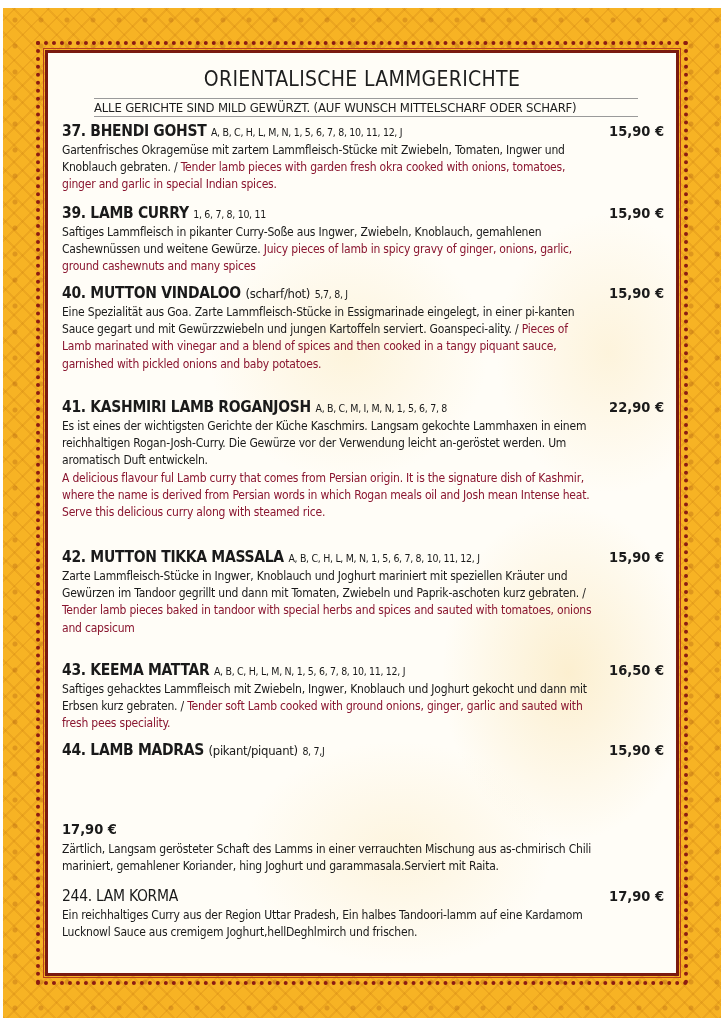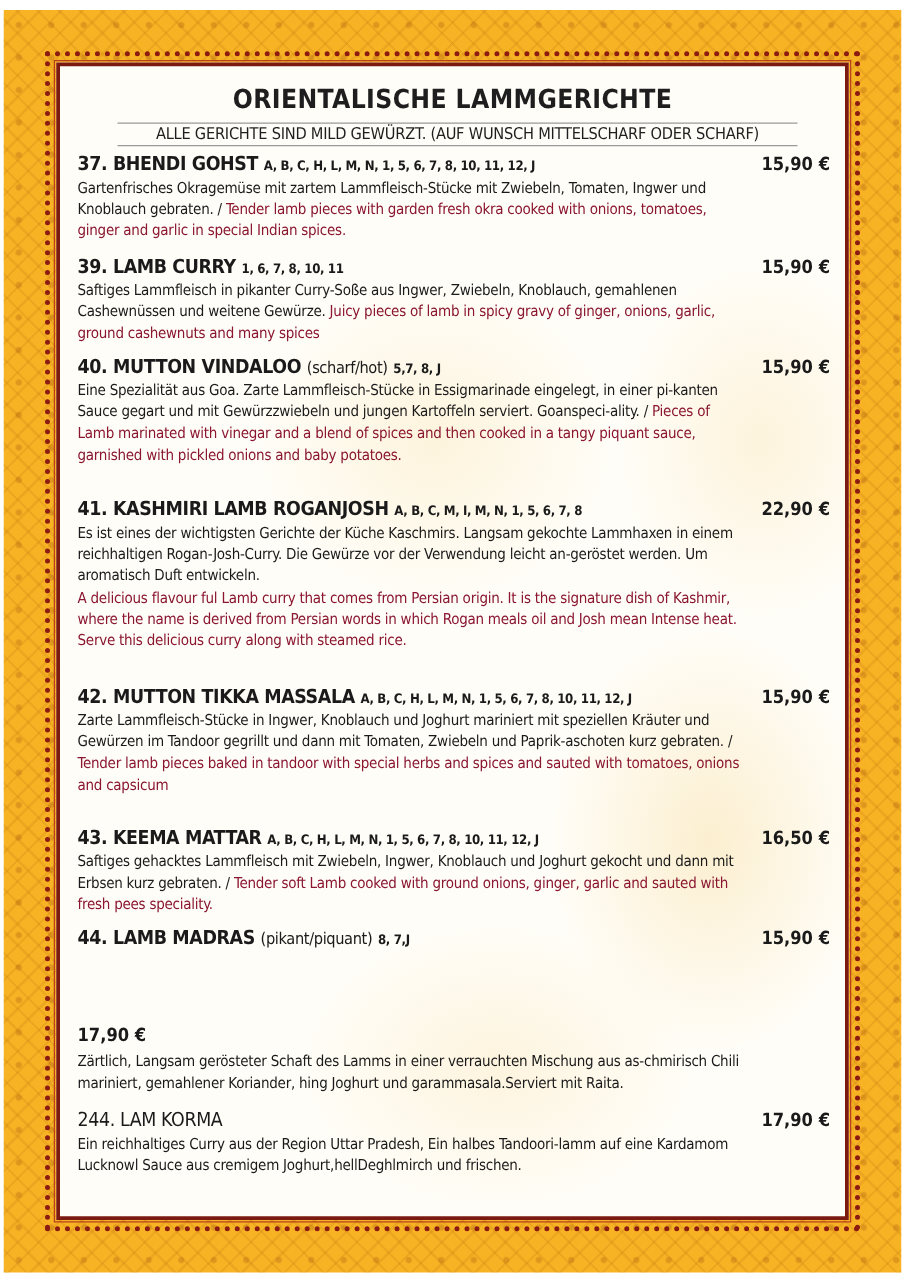--- a/index.html
+++ b/index.html
@@ -31,34 +31,34 @@
     background: #fffdf7;
     background-image:
       radial-gradient(ellipse 180px 240px at 520px 620px, rgba(248,222,160,0.45), transparent 70%),
       radial-gradient(ellipse 200px 180px at 300px 300px, rgba(250,230,180,0.40), transparent 70%),
       radial-gradient(ellipse 160px 200px at 560px 300px, rgba(250,226,170,0.35), transparent 70%),
       radial-gradient(ellipse 220px 160px at 350px 800px, rgba(250,228,176,0.35), transparent 70%);
     overflow: hidden;
   }
   .title {
     position: absolute; left: 0; right: 0; top: 14px;
-    text-align: center; font-size: 21px; font-weight: bold;
+    text-align: center; font-size: 21px; font-weight: normal;
     color: #1e1e1e; letter-spacing: 0.3px;
   }
   .subtitle {
     position: absolute; left: 46px; right: 38px; top: 45px;
-    text-align: center; font-size: 13px; color: #1e1e1e;
+    font-size: 13px; color: #1e1e1e;
     border-top: 1px solid #9a9a9a; border-bottom: 1px solid #9a9a9a;
     padding: 1px 0; letter-spacing: -0.2px;
   }
   .dish { position: absolute; left: 14px; right: 8px; }
   .dish-head { display: flex; justify-content: space-between; align-items: baseline; height: 20px; }
   .dish-name { font-size: 15.5px; font-weight: bold; color: #1a1a1a; white-space: nowrap; letter-spacing: -0.3px; }
   .dish-note { font-size: 13px; font-weight: normal; color: #1a1a1a; }
-  .dish-allergens { font-size: 10.5px; font-weight: bold; color: #1a1a1a; letter-spacing: -0.3px; text-align: center; }
+  .dish-allergens { font-size: 10.5px; font-weight: normal; color: #1a1a1a; letter-spacing: -0.3px; text-align: center; }
   .dish-price { font-size: 14.5px; font-weight: bold; color: #1a1a1a; white-space: nowrap; padding-right: 4px; text-align: right; }
   .desc { font-size: 12px; line-height: 17.2px; color: #1a1a1a; width: 530px; letter-spacing: -0.2px; }
   .en { color: #8a1630; }
 </style>
 </head>
 <body>
 
 <div class="page">
   <div class="dots"></div>
   <div class="frame">

